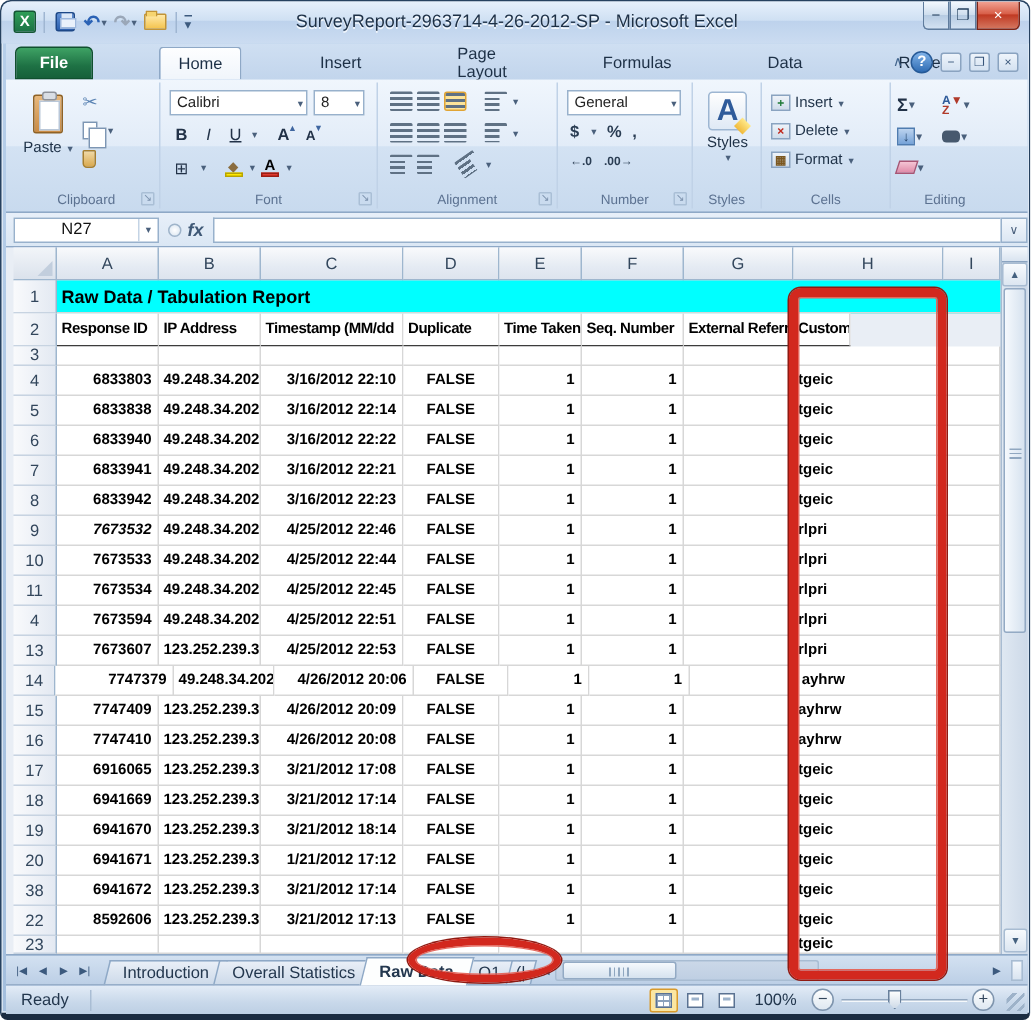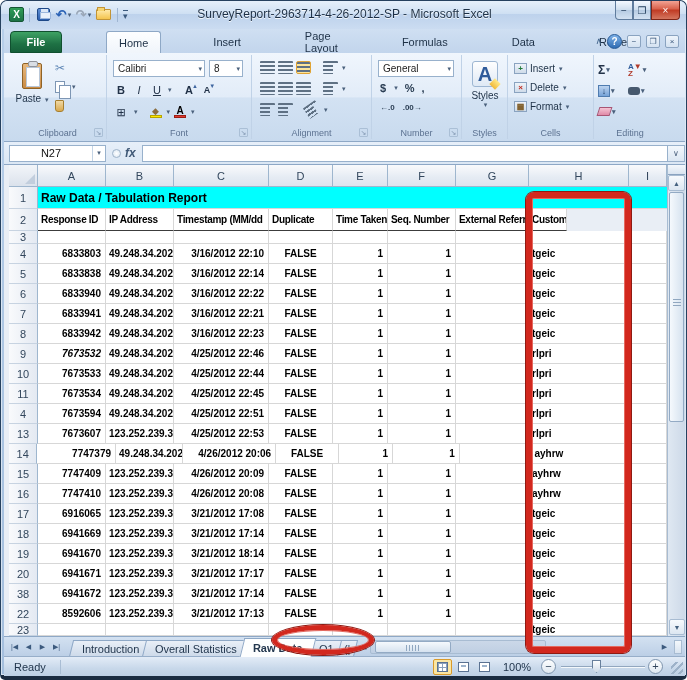--- a/index.html
+++ b/index.html
@@ -670,21 +670,21 @@
           <div class="cell r" style="width: 55px;">1</div>
           <div class="cell r" style="width: 68px;">1</div>
           <div class="cell l" style="width: 73px;"></div>
           <div class="cell l" style="width: 100px;">tgeic</div>
           <div class="cell l" style="width: 38px;"></div>
         </div>
         <div class="row" style="height: 20px;">
           <div class="rn">20</div>
           <div class="cell r" style="width: 68px;">6941671</div>
           <div class="cell l" style="width: 68px;">123.252.239.3</div>
-          <div class="cell r" style="width: 95px;">3/21/2012 17:17</div>
+          <div class="cell r" style="width: 95px;">1/21/2012 17:12</div>
           <div class="cell c" style="width: 64px;">FALSE</div>
           <div class="cell r" style="width: 55px;">1</div>
           <div class="cell r" style="width: 68px;">1</div>
           <div class="cell l" style="width: 73px;"></div>
           <div class="cell l" style="width: 100px;">tgeic</div>
           <div class="cell l" style="width: 38px;"></div>
         </div>
         <div class="row" style="height: 20px;">
           <div class="rn">38</div>
           <div class="cell r" style="width: 68px;">6941672</div>

